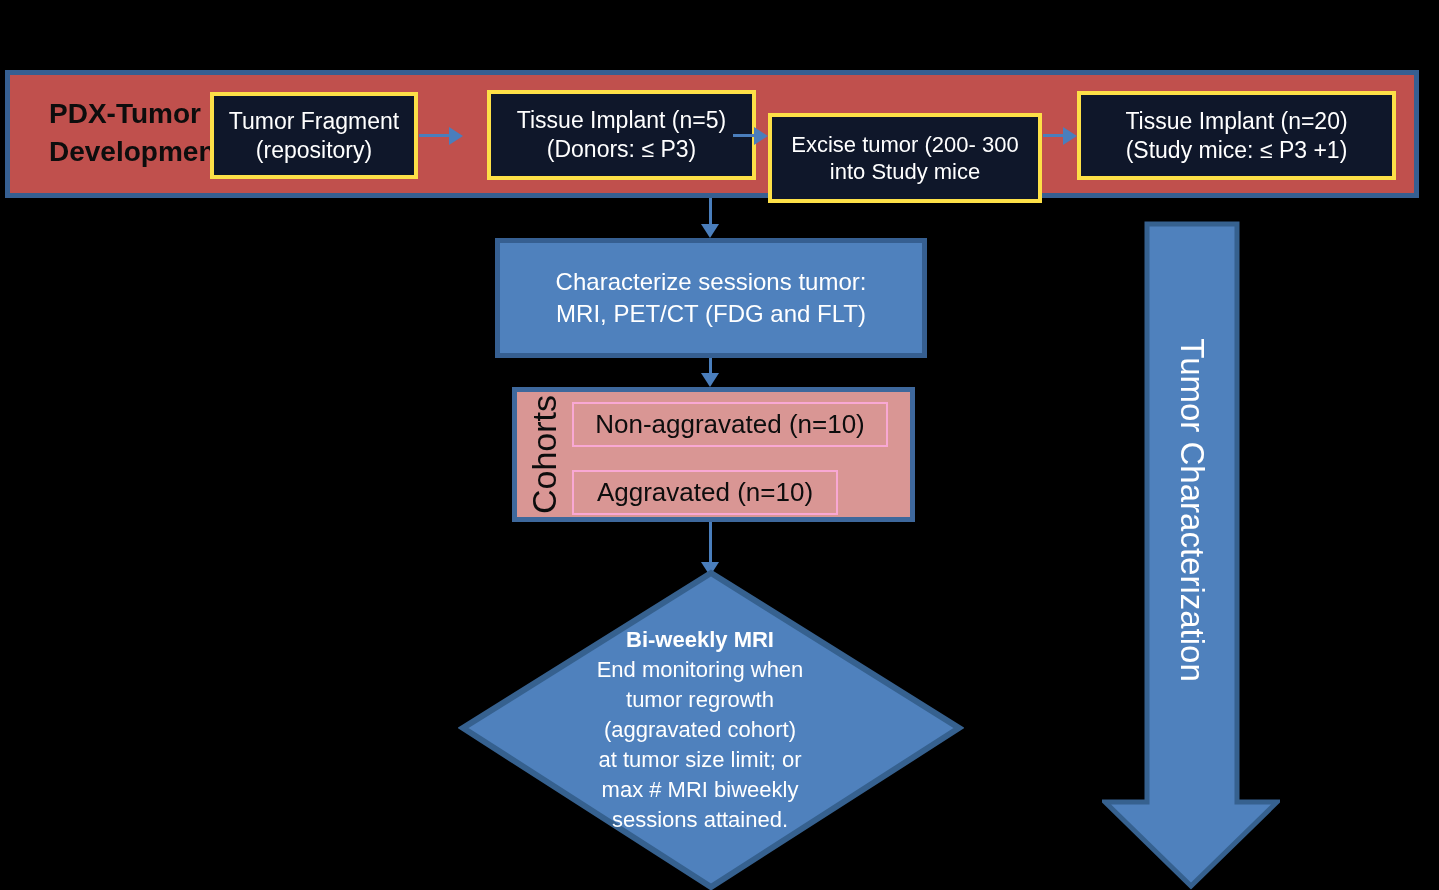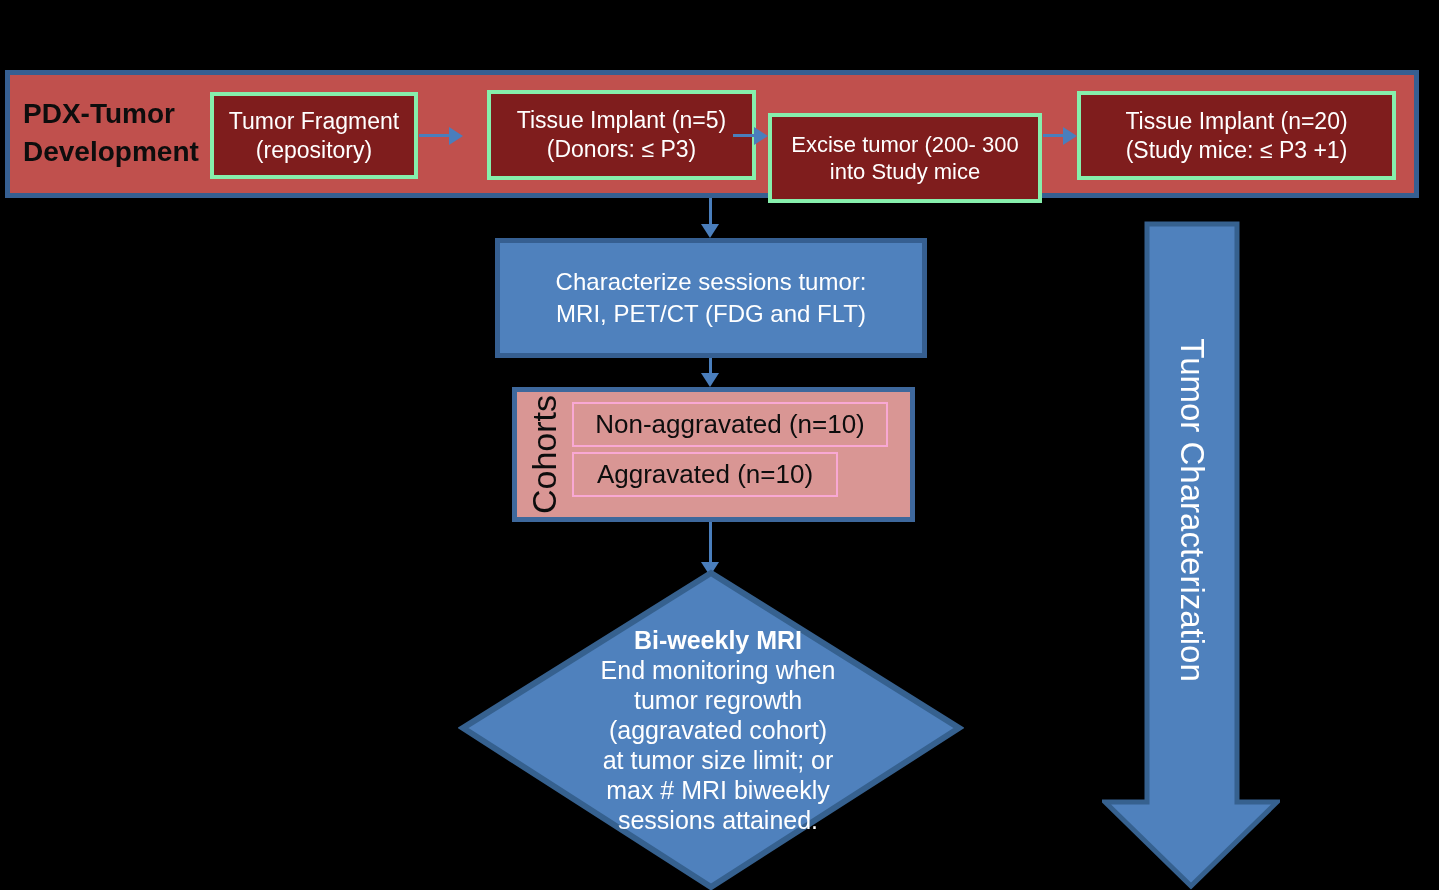--- a/index.html
+++ b/index.html
@@ -11,25 +11,25 @@
     overflow:hidden;
   }
   .abs{position:absolute;}
 
   
   .banner{
     left:5px;top:70px;width:1404px;height:118px;
     background:#c0504d;border:5px solid #365f91;
   }
   .banner-title{
-    left:23px;top:95px;width:220px;height:78px;
+    left:49px;top:95px;width:220px;height:78px;
     color:#0d0d0d;font-size:28px;font-weight:bold;line-height:38px;
   }
   .red-box{
-    background:#7f1d1d;border:4px solid #86efac;
+    background:#0f172a;border:4px solid #fde047;
     color:#fff;display:flex;flex-direction:column;
     align-items:center;justify-content:center;text-align:center;
     font-size:23px;line-height:29px;
   }
   .red-box sup{font-size:14px;line-height:0;}
 
   
   .blue-box{
     background:#4f81bd;border:5px solid #365f91;
     color:#fff;display:flex;flex-direction:column;
@@ -66,22 +66,22 @@
   }
   .head-right{
     width:0;height:0;
     border-top:9px solid transparent;border-bottom:9px solid transparent;
     border-left:14px solid #4a7ebc;
   }
 
   
   .diamond-wrap{left:458px;top:569px;width:506px;height:321px;}
   .diamond-text{
-    left:538px;top:625px;width:360px;
-    color:#fff;text-align:center;font-size:25px;line-height:30px;
+    left:520px;top:625px;width:360px;
+    color:#fff;text-align:center;font-size:22px;line-height:30px;
   }
   .diamond-text .t{font-weight:bold;}
 
   
   .side-arrow-wrap{left:1102px;top:220px;width:178px;height:670px;}
   .side-arrow-label{
     left:1147px;top:250px;width:90px;height:520px;
     display:flex;align-items:center;justify-content:center;
   }
   .side-arrow-label span{
@@ -141,21 +141,21 @@
   <div class="abs vline" style="left:709px;top:358px;height:17px;"></div>
   <div class="abs head-down" style="left:701px;top:373px;"></div>
 
   <div class="abs pink-box"></div>
   <div class="abs cohorts-label">
     <span>Cohorts</span>
   </div>
   <div class="abs cohort-item" style="left:572px;top:402px;width:312px;height:41px;">
     <span>Non-aggravated (n=10)</span>
   </div>
-  <div class="abs cohort-item" style="left:572px;top:452px;width:262px;height:41px;">
+  <div class="abs cohort-item" style="left:572px;top:470px;width:262px;height:41px;">
     <span>Aggravated (n=10)</span>
   </div>
 
   <div class="abs vline" style="left:709px;top:522px;height:42px;"></div>
   <div class="abs head-down" style="left:701px;top:562px;"></div>
 
   <div class="abs diamond-wrap">
     <svg width="506" height="321" viewBox="0 0 506 321">
       <polygon points="253,4 501,159 253,318 5,159" fill="#4f81bd" stroke="#36618f" stroke-width="6" stroke-linejoin="miter"></polygon>
     </svg>

